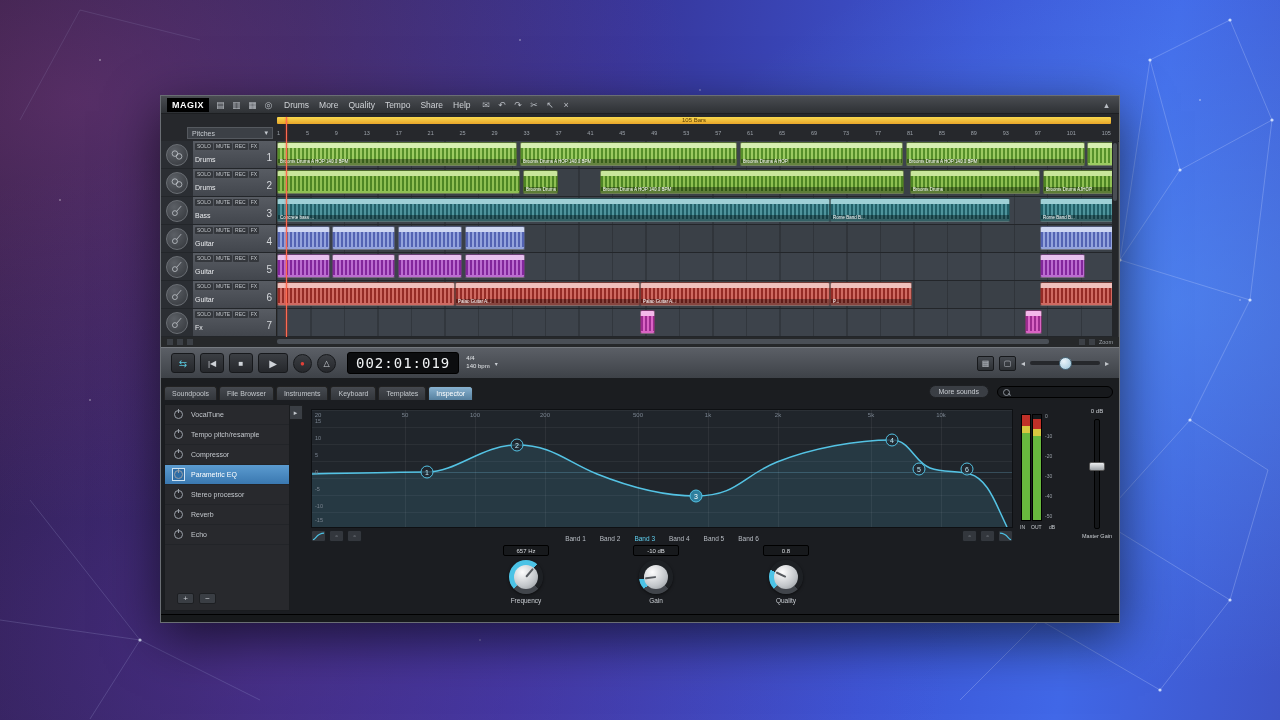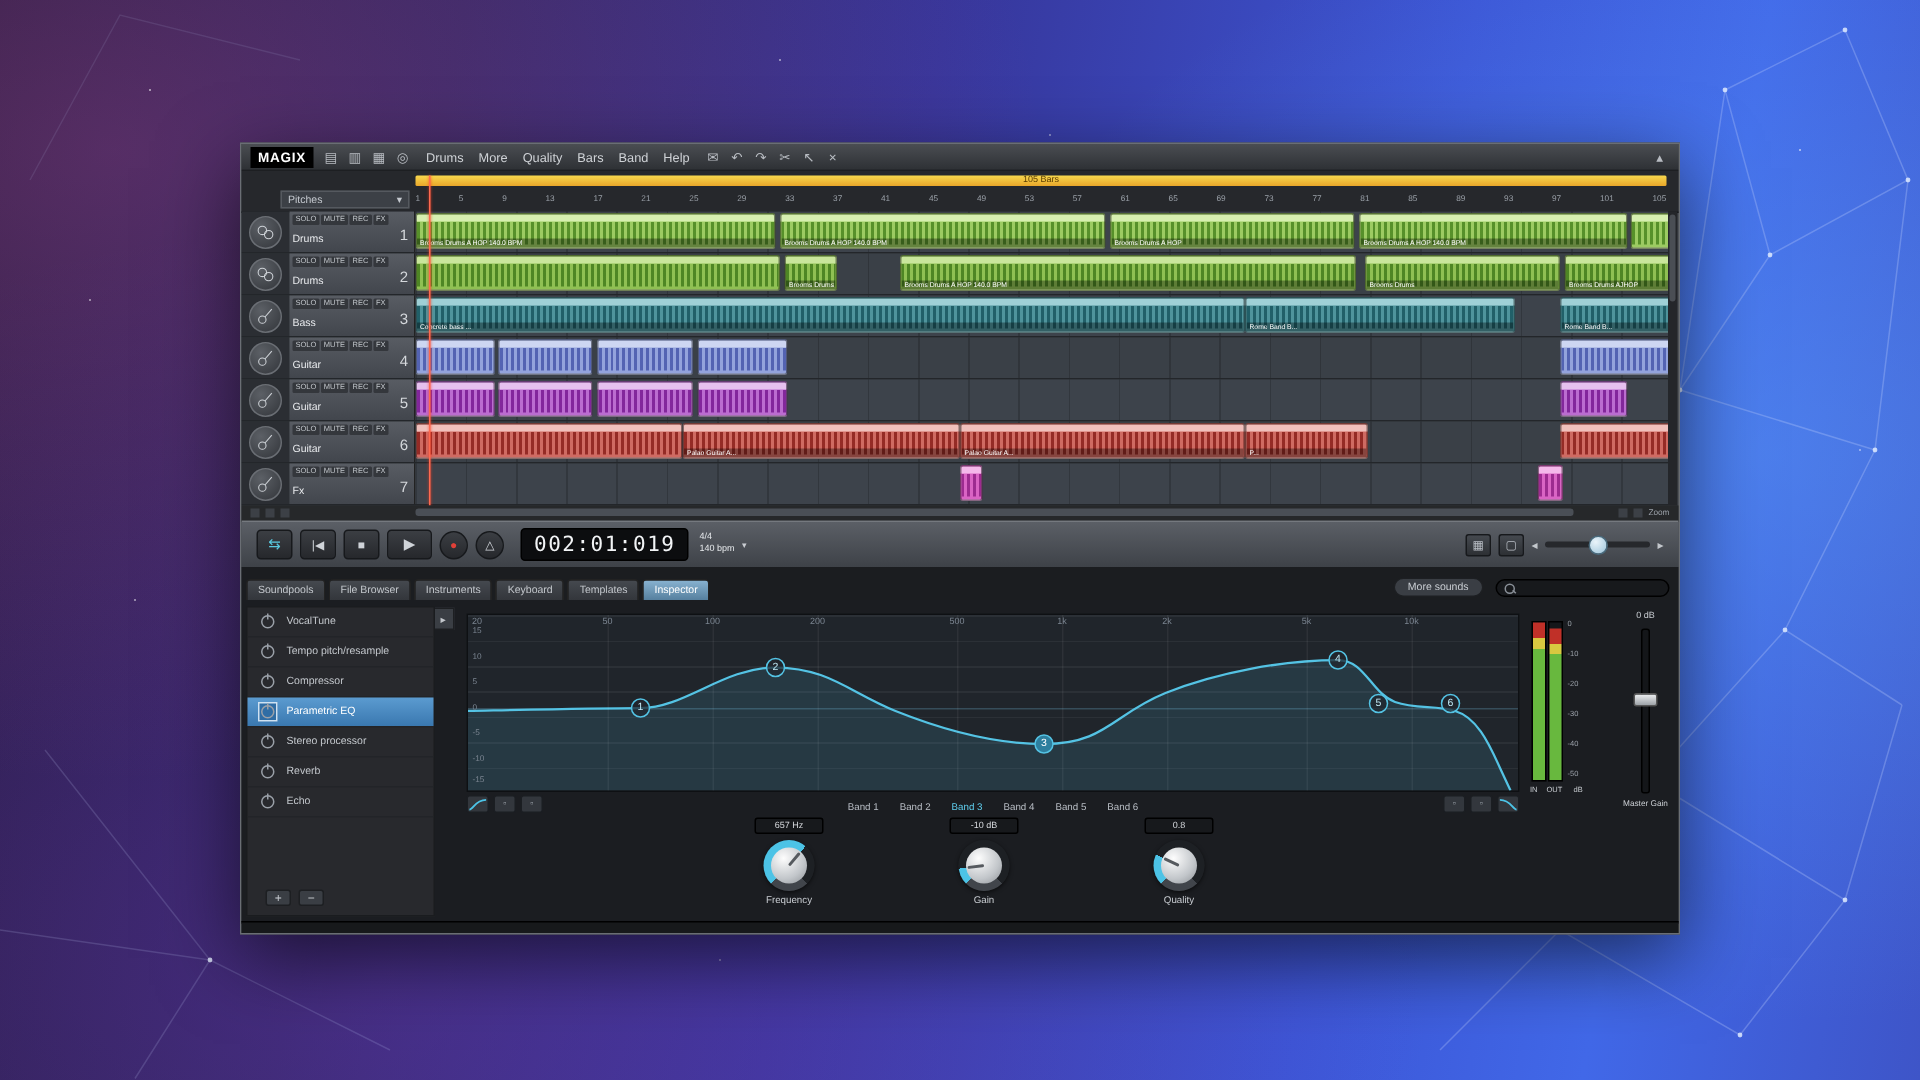--- a/index.html
+++ b/index.html
@@ -216,22 +216,22 @@
       <span class="tb-group">
           <span class="tb-icon">▤</span>
           <span class="tb-icon">▥</span>
           <span class="tb-icon">▦</span>
           <span class="tb-icon">◎</span>
         </span>
       <span class="menus">
           <span class="menu-item">Drums</span>
           <span class="menu-item">More</span>
           <span class="menu-item">Quality</span>
-          <span class="menu-item">Bars</span>
-          <span class="menu-item">Band</span>
+          <span class="menu-item">Tempo</span>
+          <span class="menu-item">Share</span>
           <span class="menu-item">Help</span>
         </span>
       <span class="tb-group">
           <span class="tb-icon">✉</span>
           <span class="tb-icon">↶</span>
           <span class="tb-icon">↷</span>
           <span class="tb-icon">✂</span>
           <span class="tb-icon">↖</span>
           <span class="tb-icon">×</span>
         </span>

